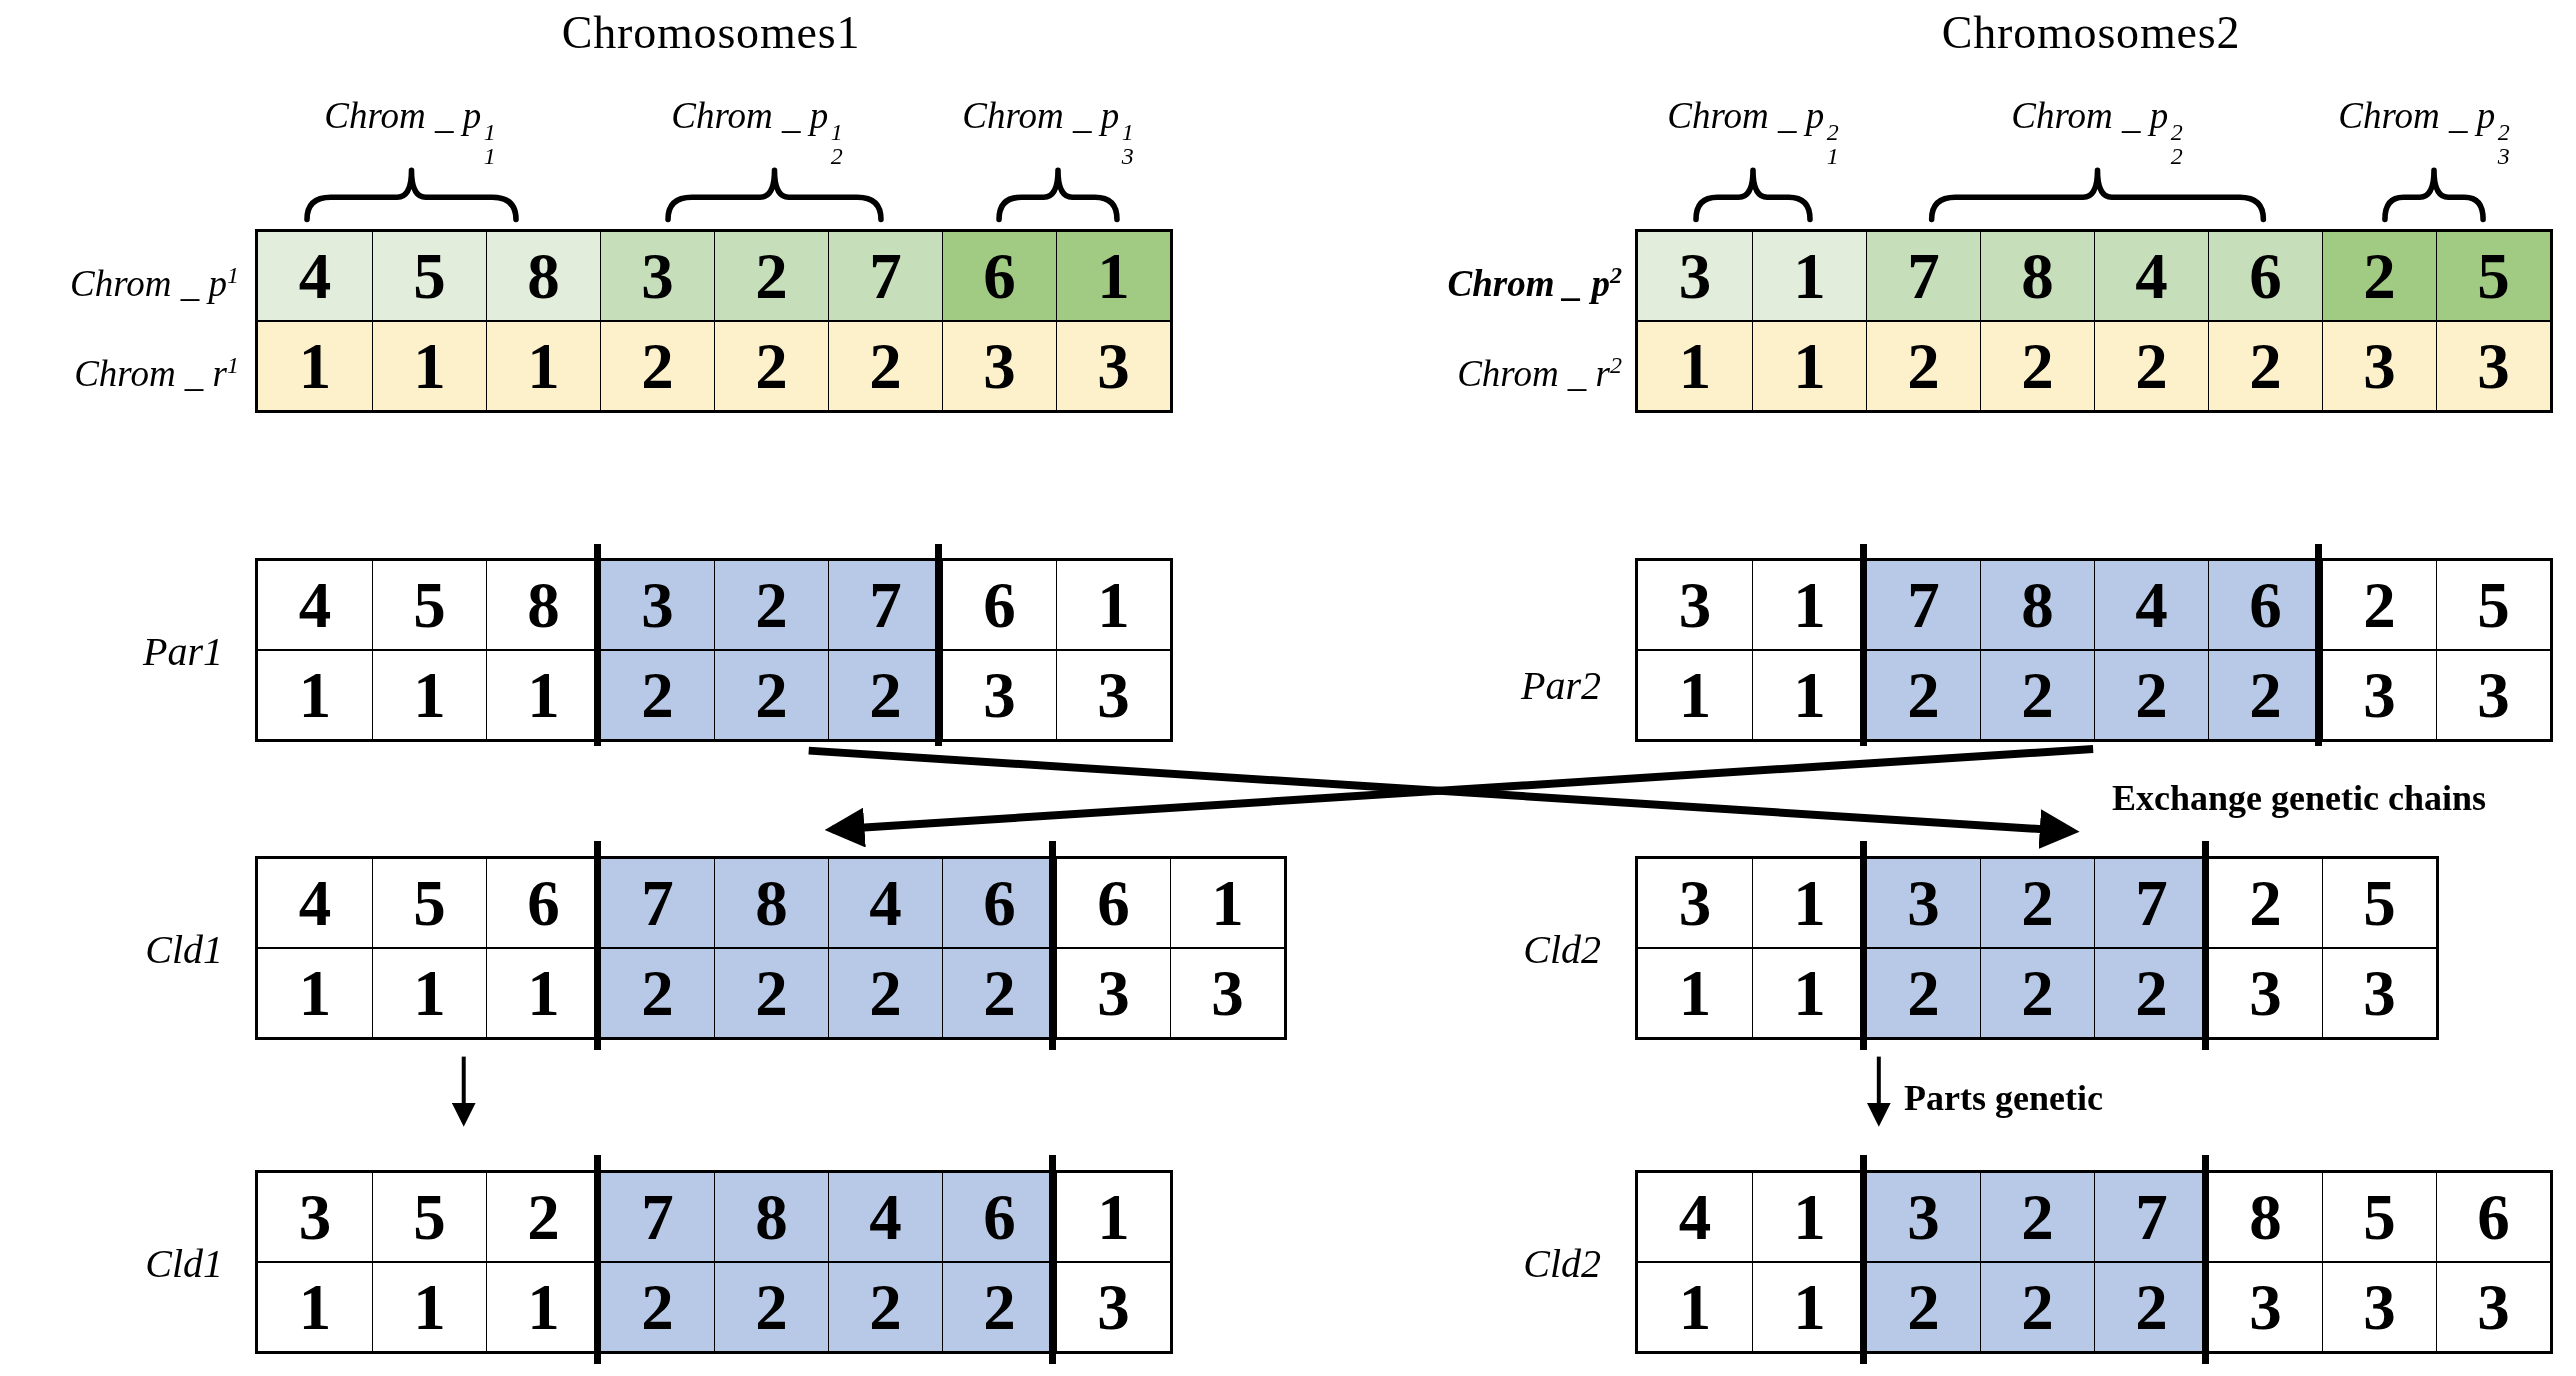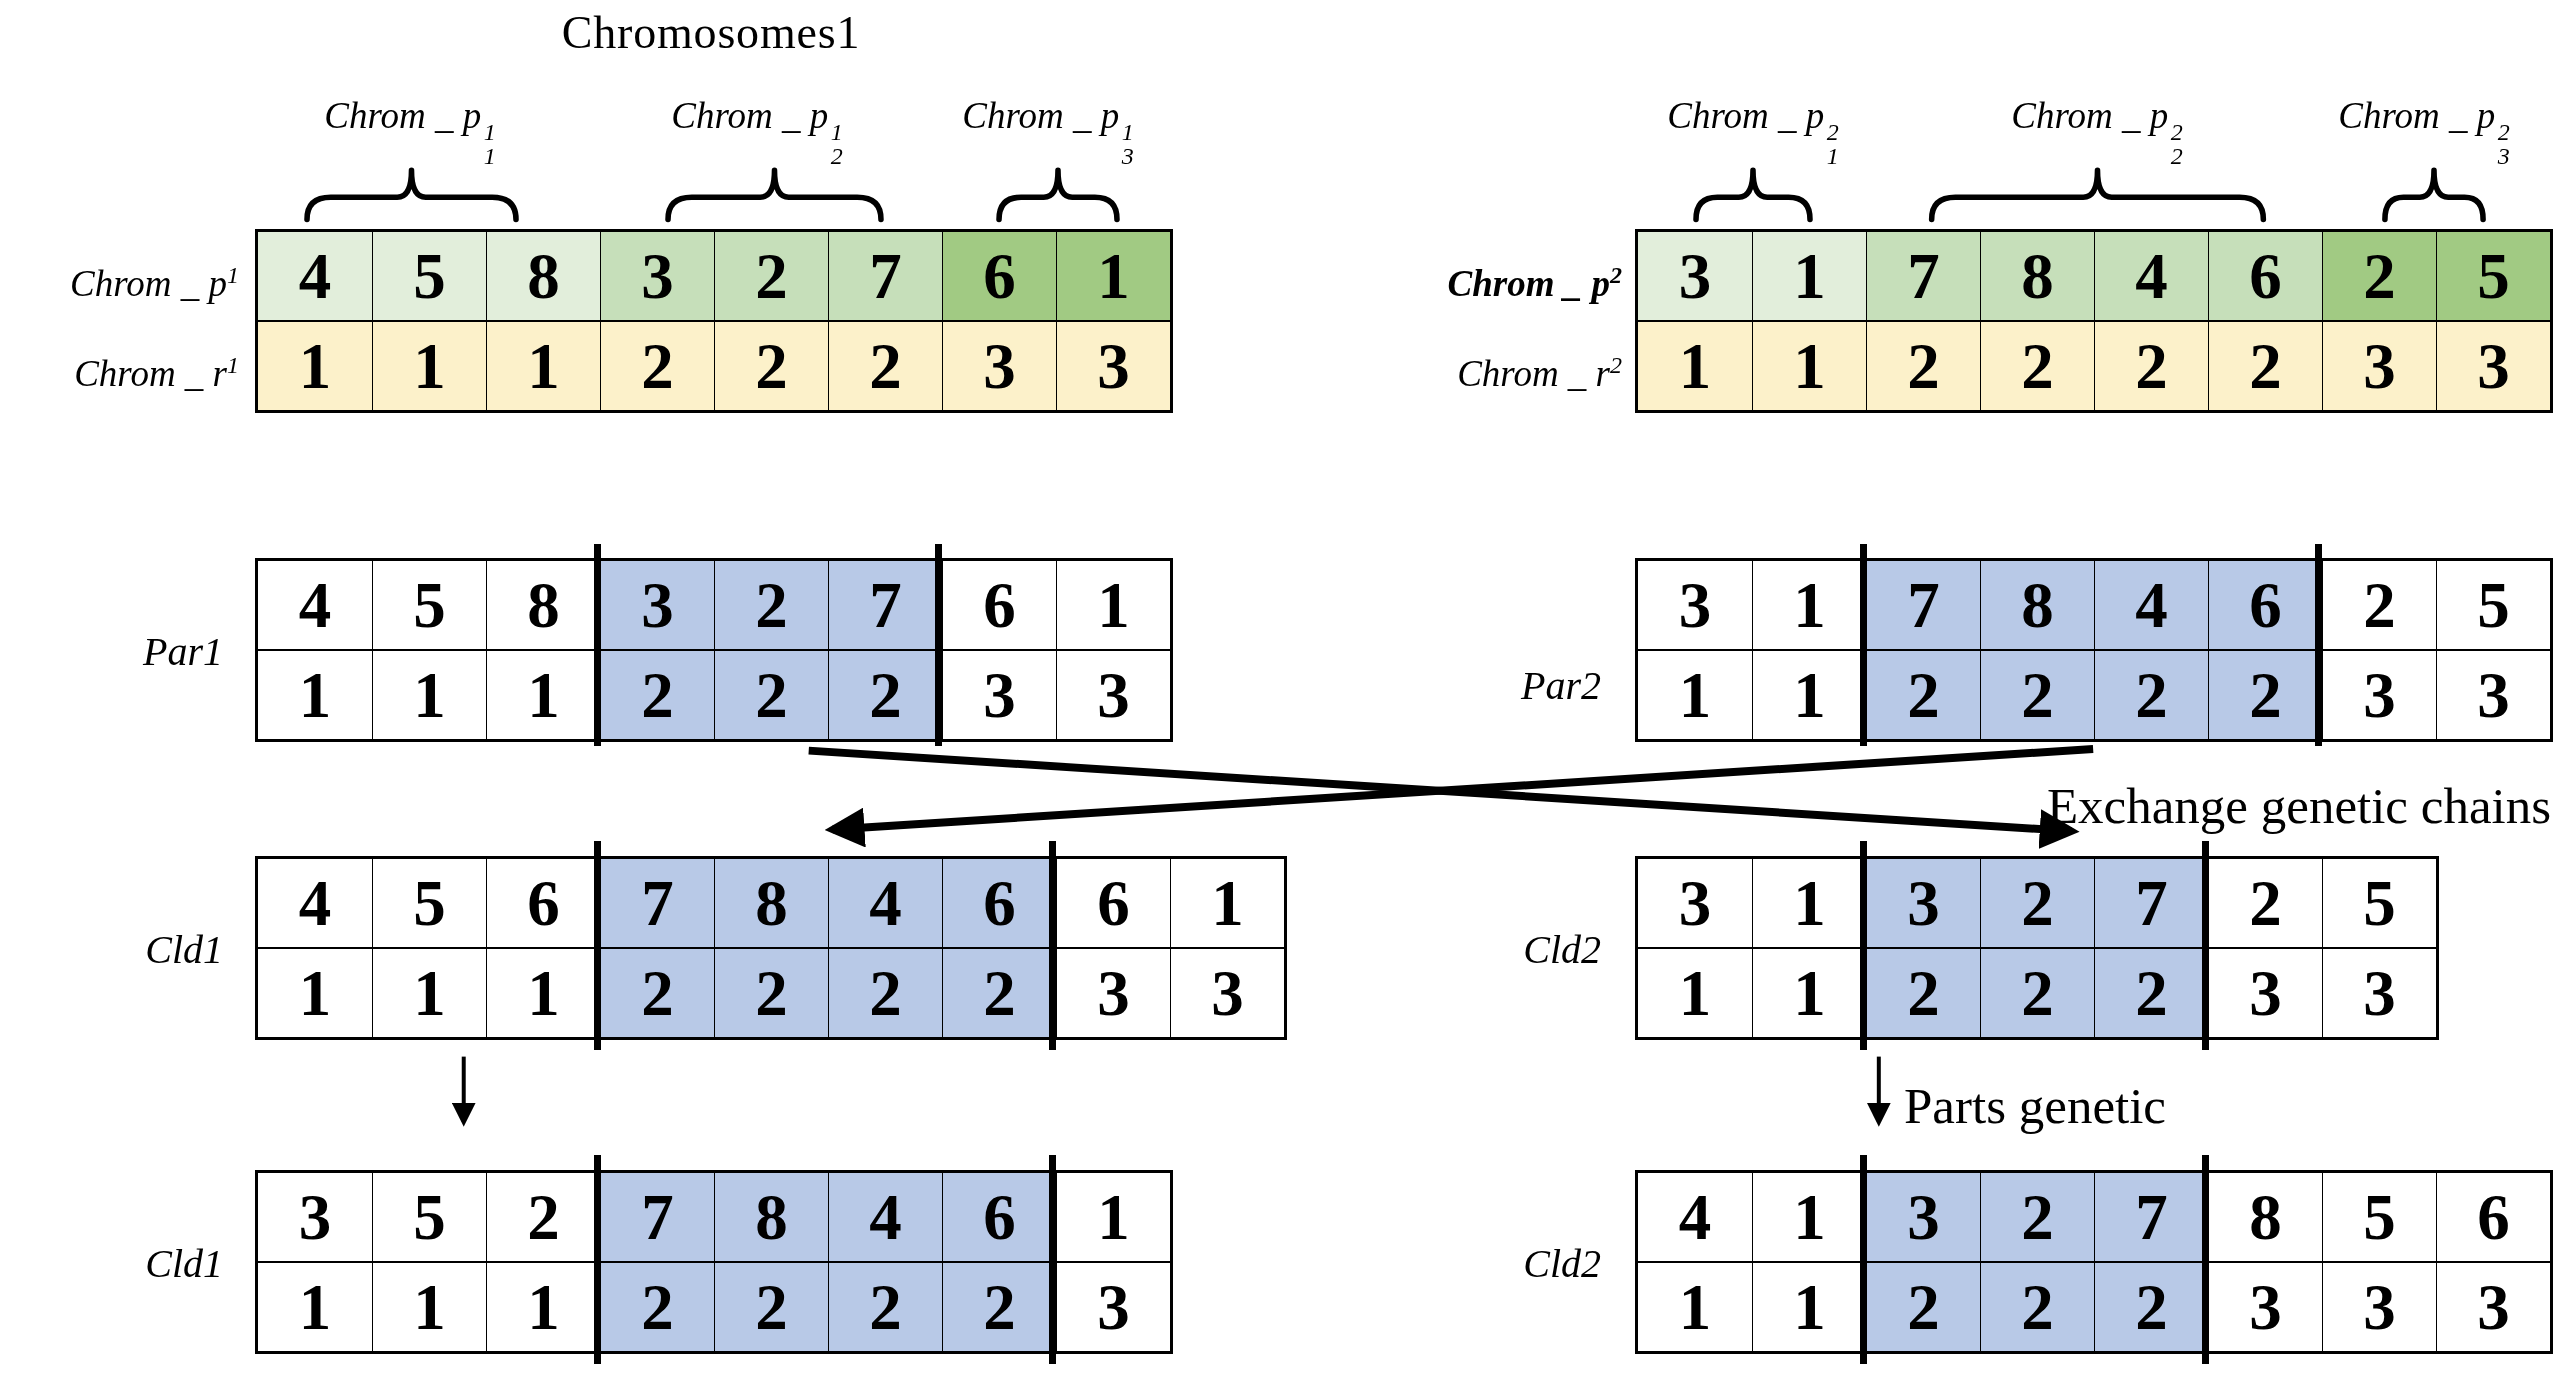--- a/index.html
+++ b/index.html
@@ -10,21 +10,21 @@
 
   .group-label{position:absolute;transform:translateX(-50%);font-style:italic;
                font-size:37px;white-space:nowrap;}
   .supsub{display:inline-flex;flex-direction:column;align-items:flex-start;
           font-size:24px;line-height:1.0;vertical-align:-0.50em;margin-left:2.4px;}
   .row-label{position:absolute;font-style:italic;font-size:37px;text-align:right;
              white-space:nowrap;line-height:41px;}
   .row-label sup,.side-label sup{font-size:24px;}
   .side-label{position:absolute;font-style:italic;font-size:40px;text-align:right;
               white-space:nowrap;line-height:45px;}
-  .annot{position:absolute;font-size:51px;white-space:nowrap;}
+  .annot{position:absolute;font-size:36px;white-space:nowrap;font-weight:bold;}
 
   .grid{position:absolute;border:3.2px solid #000;display:flex;flex-direction:column;
         background:#fff;}
   .grid .row{display:flex;}
   .grid .row + .row{border-top:2.4px solid #000;}
   .grid .cell{width:114px;height:88px;display:flex;align-items:center;
               justify-content:center;font-size:65px;font-weight:bold;
               border-left:1.6px solid #000;box-sizing:border-box;}
   .grid .cell:first-child{border-left:none;}
 
@@ -32,20 +32,21 @@
 
   svg.brace{position:absolute;overflow:visible;}
   #overlay{position:absolute;left:0;top:0;pointer-events:none;}
 </style>
 </head>
 <body>
 
 <div id="page">
 
   <div class="title" style="left:255px;top:6.4px;width:912px;">Chromosomes1</div>
+  <div class="title" style="left:1635px;top:6.4px;width:912px;">Chromosomes2</div>
 
   <div class="group-label" style="left:410px;top:94px;">
     <span>Chrom _ p</span><span class="supsub">
         <span>1</span>
         <span>1</span>
       </span>
   </div>
   <div class="group-label" style="left:757px;top:94px;">
     <span>Chrom _ p</span><span class="supsub">
         <span>1</span>

